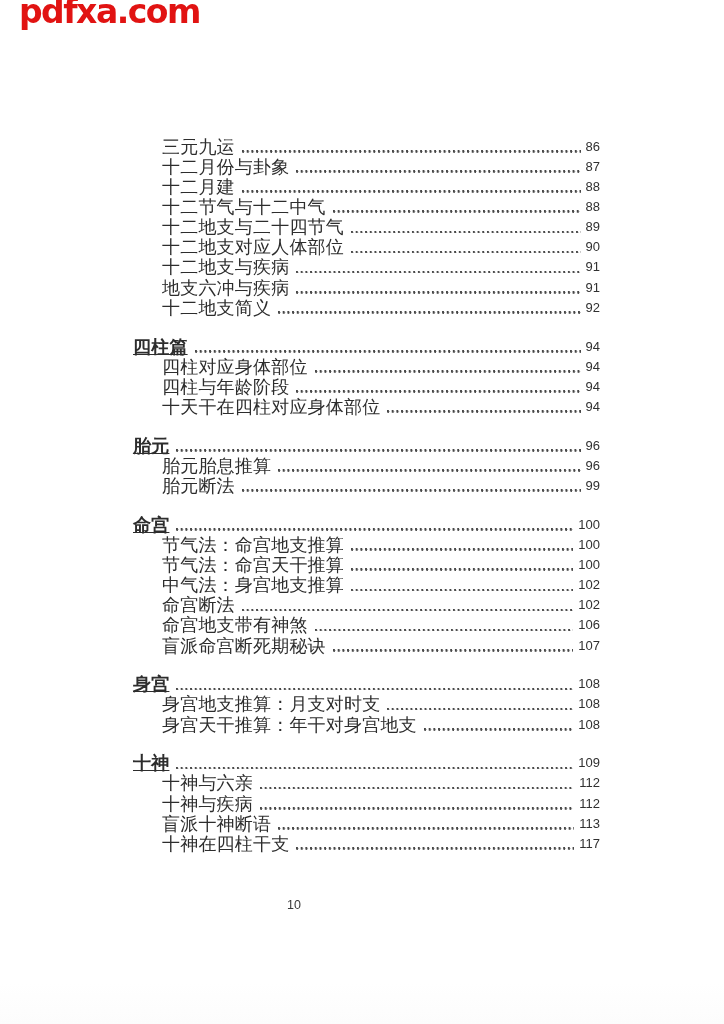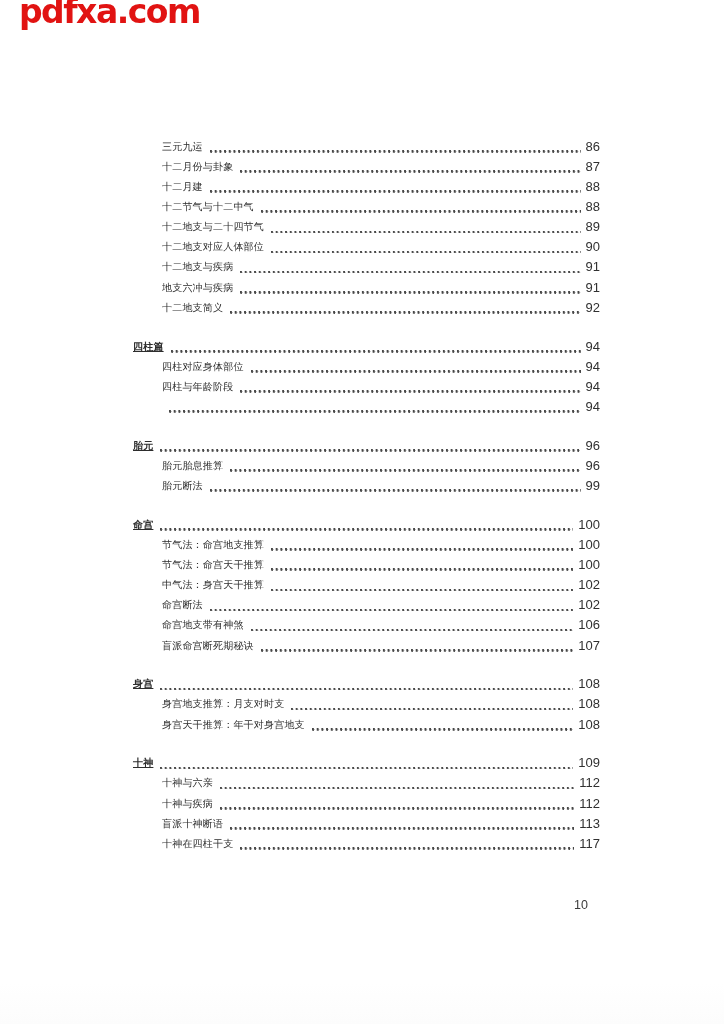--- a/index.html
+++ b/index.html
@@ -33,21 +33,21 @@
   }
   .group { margin-top: 18.6px; }
   .group:first-child { margin-top: 0; }
   .row {
     display: flex;
     align-items: flex-end;
     height: 20.15px;
   }
   .row.item { padding-left: 29px; }
   .t {
-    font-size: 10px;
+    font-size: 18px;
     line-height: 18.5px;
     white-space: nowrap;
     letter-spacing: 0.2px;
   }
   .row.header .t { font-weight: 700; text-decoration: underline; }
   .leader {
     flex: 1 1 auto;
     height: 2.6px;
     margin: 0 5px 3.5px 7px;
     background-image: radial-gradient(circle at 1.1px 1.2px, #474747 1.0px, rgba(0,0,0,0) 1.4px);
@@ -58,21 +58,21 @@
   .p {
     font-family: "Liberation Sans", "DejaVu Sans", sans-serif;
     font-size: 13px;
     line-height: 18.5px;
     white-space: nowrap;
     color: #303030;
   }
   .footer {
     position: absolute;
     left: 0; top: 898px; width: 588px;
-    text-align: right;
+    text-align: center;
     font-family: "Liberation Sans", "DejaVu Sans", sans-serif;
     font-size: 12.5px;
     color: #3a3a3a;
   }
 </style>
 </head>
 <body>
 
 <div class="page">
 
@@ -138,20 +138,21 @@
         <span class="t">四柱对应身体部位</span>
         <span class="leader"></span>
         <span class="p">94</span>
       </div>
       <div class="row item">
         <span class="t">四柱与年龄阶段</span>
         <span class="leader"></span>
         <span class="p">94</span>
       </div>
       <div class="row item">
+        <span class="t">十天干在四柱对应身体部位</span>
         <span class="leader"></span>
         <span class="p">94</span>
       </div>
     </div>
 
     <div class="group">
       <div class="row header">
         <span class="t">胎元</span>
         <span class="leader"></span>
         <span class="p">96</span>
@@ -178,21 +179,21 @@
         <span class="t">节气法：命宫地支推算</span>
         <span class="leader"></span>
         <span class="p">100</span>
       </div>
       <div class="row item">
         <span class="t">节气法：命宫天干推算</span>
         <span class="leader"></span>
         <span class="p">100</span>
       </div>
       <div class="row item">
-        <span class="t">中气法：身宫天干推算</span>
+        <span class="t">中气法：身宫地支推算</span>
         <span class="leader"></span>
         <span class="p">102</span>
       </div>
       <div class="row item">
         <span class="t">命宫断法</span>
         <span class="leader"></span>
         <span class="p">102</span>
       </div>
       <div class="row item">
         <span class="t">命宫地支带有神煞</span>

